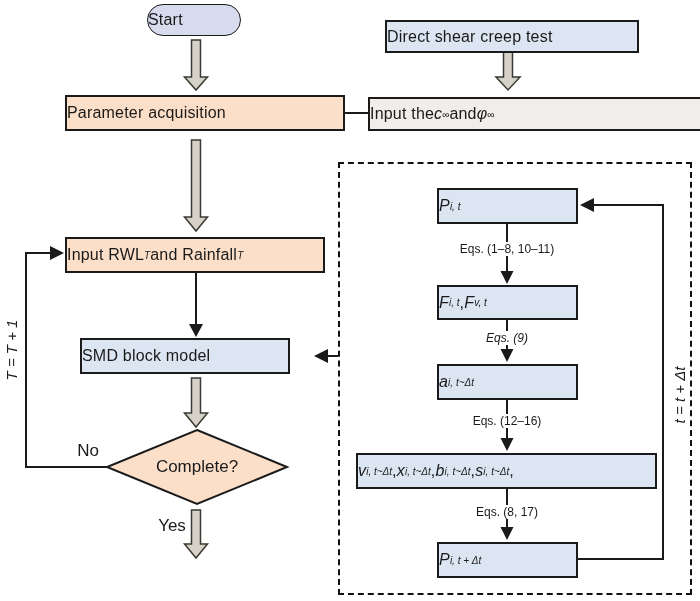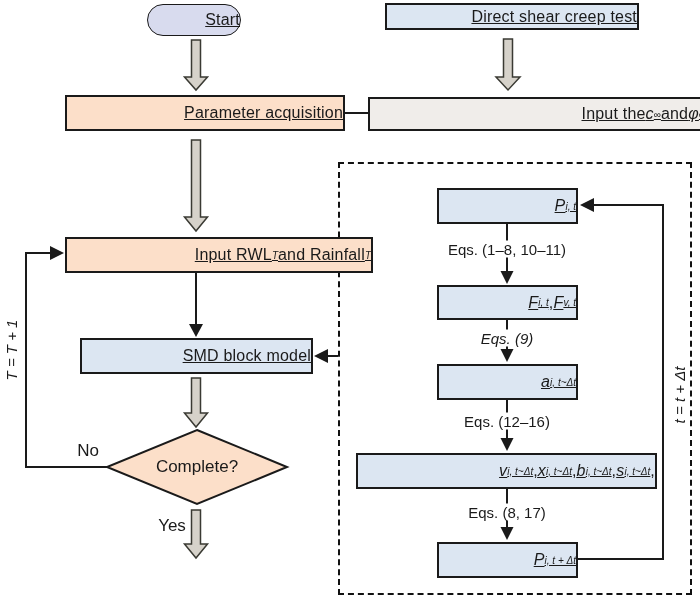--- a/index.html
+++ b/index.html
@@ -3,31 +3,31 @@
 <meta charset="utf-8">
 <style>
   html,body{margin:0;padding:0;}
   body{background:#fff;font-family:"Liberation Sans","DejaVu Sans",sans-serif;}
   #canvas{position:relative;width:700px;height:601px;background:var(--bg);overflow:hidden;color:var(--line);}
   svg.layer{position:absolute;left:0;top:0;z-index:1;}
   .tline{stroke:var(--line);stroke-width:2;fill:none;}
   .thead{fill:var(--line);stroke:none;}
   .barrow{fill:var(--arrow-fill);stroke:var(--arrow-stroke);stroke-width:1.5;}
   .diamond-shape{fill:var(--peach);stroke:var(--line);stroke-width:2;}
-  .node{position:absolute;z-index:2;display:flex;align-items:center;justify-content:flex-end;
+  .node{position:absolute;z-index:2;display:flex;align-items:center;justify-content:flex-start;
         font-size:16px;letter-spacing:.2px;border:2px solid var(--box-border);box-sizing:border-box;
-        white-space:nowrap;text-decoration:underline;}
+        white-space:nowrap;}
   .rounded{border-radius:16px;border-width:1.6px;background:var(--lavender);}
   .blue{background:var(--blue);}
   .peach{background:var(--peach);}
   .gray{background:var(--gray-box);}
   .it{font-style:italic;}
   .node sub, .rot sub{font-size:10px;font-style:italic;letter-spacing:0;}
   .eq-label{position:absolute;z-index:3;transform:translate(-50%,-50%);background:var(--bg);
-        padding:0 4px;font-size:15px;white-space:nowrap;}
+        padding:0 4px;font-size:12px;white-space:nowrap;}
   .tag{position:absolute;z-index:3;transform:translate(-50%,-50%);font-size:17px;}
   .rot{position:absolute;z-index:3;transform:translate(-50%,-50%) rotate(-90deg);
         font-size:15px;font-style:italic;white-space:nowrap;}
   .dashed-box{position:absolute;z-index:0;border:2.5px dashed #111;box-sizing:border-box;
         left:338px;top:162px;width:354px;height:433px;}
 </style>
 </head>
 <body>
 
 <div id="canvas">
@@ -69,45 +69,45 @@
     <polygon class="thead" points="507,540 500.5,527 513.5,527"></polygon>
 
     <polyline class="tline" points="578,559 663,559 663,205 594,205"></polyline>
     <polygon class="thead" points="580,205 594,198 594,212"></polygon>
   </svg>
 
   <div class="node rounded" style="left:147px;top:4px;width:94px;height:32px;">
     <span>Start</span>
   </div>
 
-  <div class="node blue" style="left:385px;top:3px;width:254px;height:27px;">
+  <div class="node blue" style="left:385px;top:20px;width:254px;height:33px;">
     <span>Direct shear creep test</span>
   </div>
 
   <div class="node peach" style="left:65px;top:95px;width:280px;height:36px;">
     <span>Parameter acquisition</span>
   </div>
 
   <div class="node gray" style="left:368px;top:97px;width:340px;height:34px;">
     <span>Input the </span>
       <span class="it">c</span>
       <sub>∞</sub>
       <span> and </span>
       <span class="it">φ</span>
       <sub>∞</sub>
   </div>
 
-  <div class="node peach" style="left:65px;top:237px;width:308px;height:36px;">
+  <div class="node peach" style="left:65px;top:237px;width:260px;height:36px;">
     <span>Input RWL</span>
       <sub>T</sub>
       <span> and Rainfall</span>
       <sub>T</sub>
   </div>
 
-  <div class="node blue" style="left:80px;top:338px;width:233px;height:36px;">
+  <div class="node blue" style="left:80px;top:338px;width:210px;height:36px;">
     <span>SMD block model</span>
   </div>
 
   <div class="tag" style="left:197px;top:467px;">
     <span>Complete?</span>
   </div>
 
 
   <div class="tag" style="left:88px;top:451px;">
     <span>No</span>

